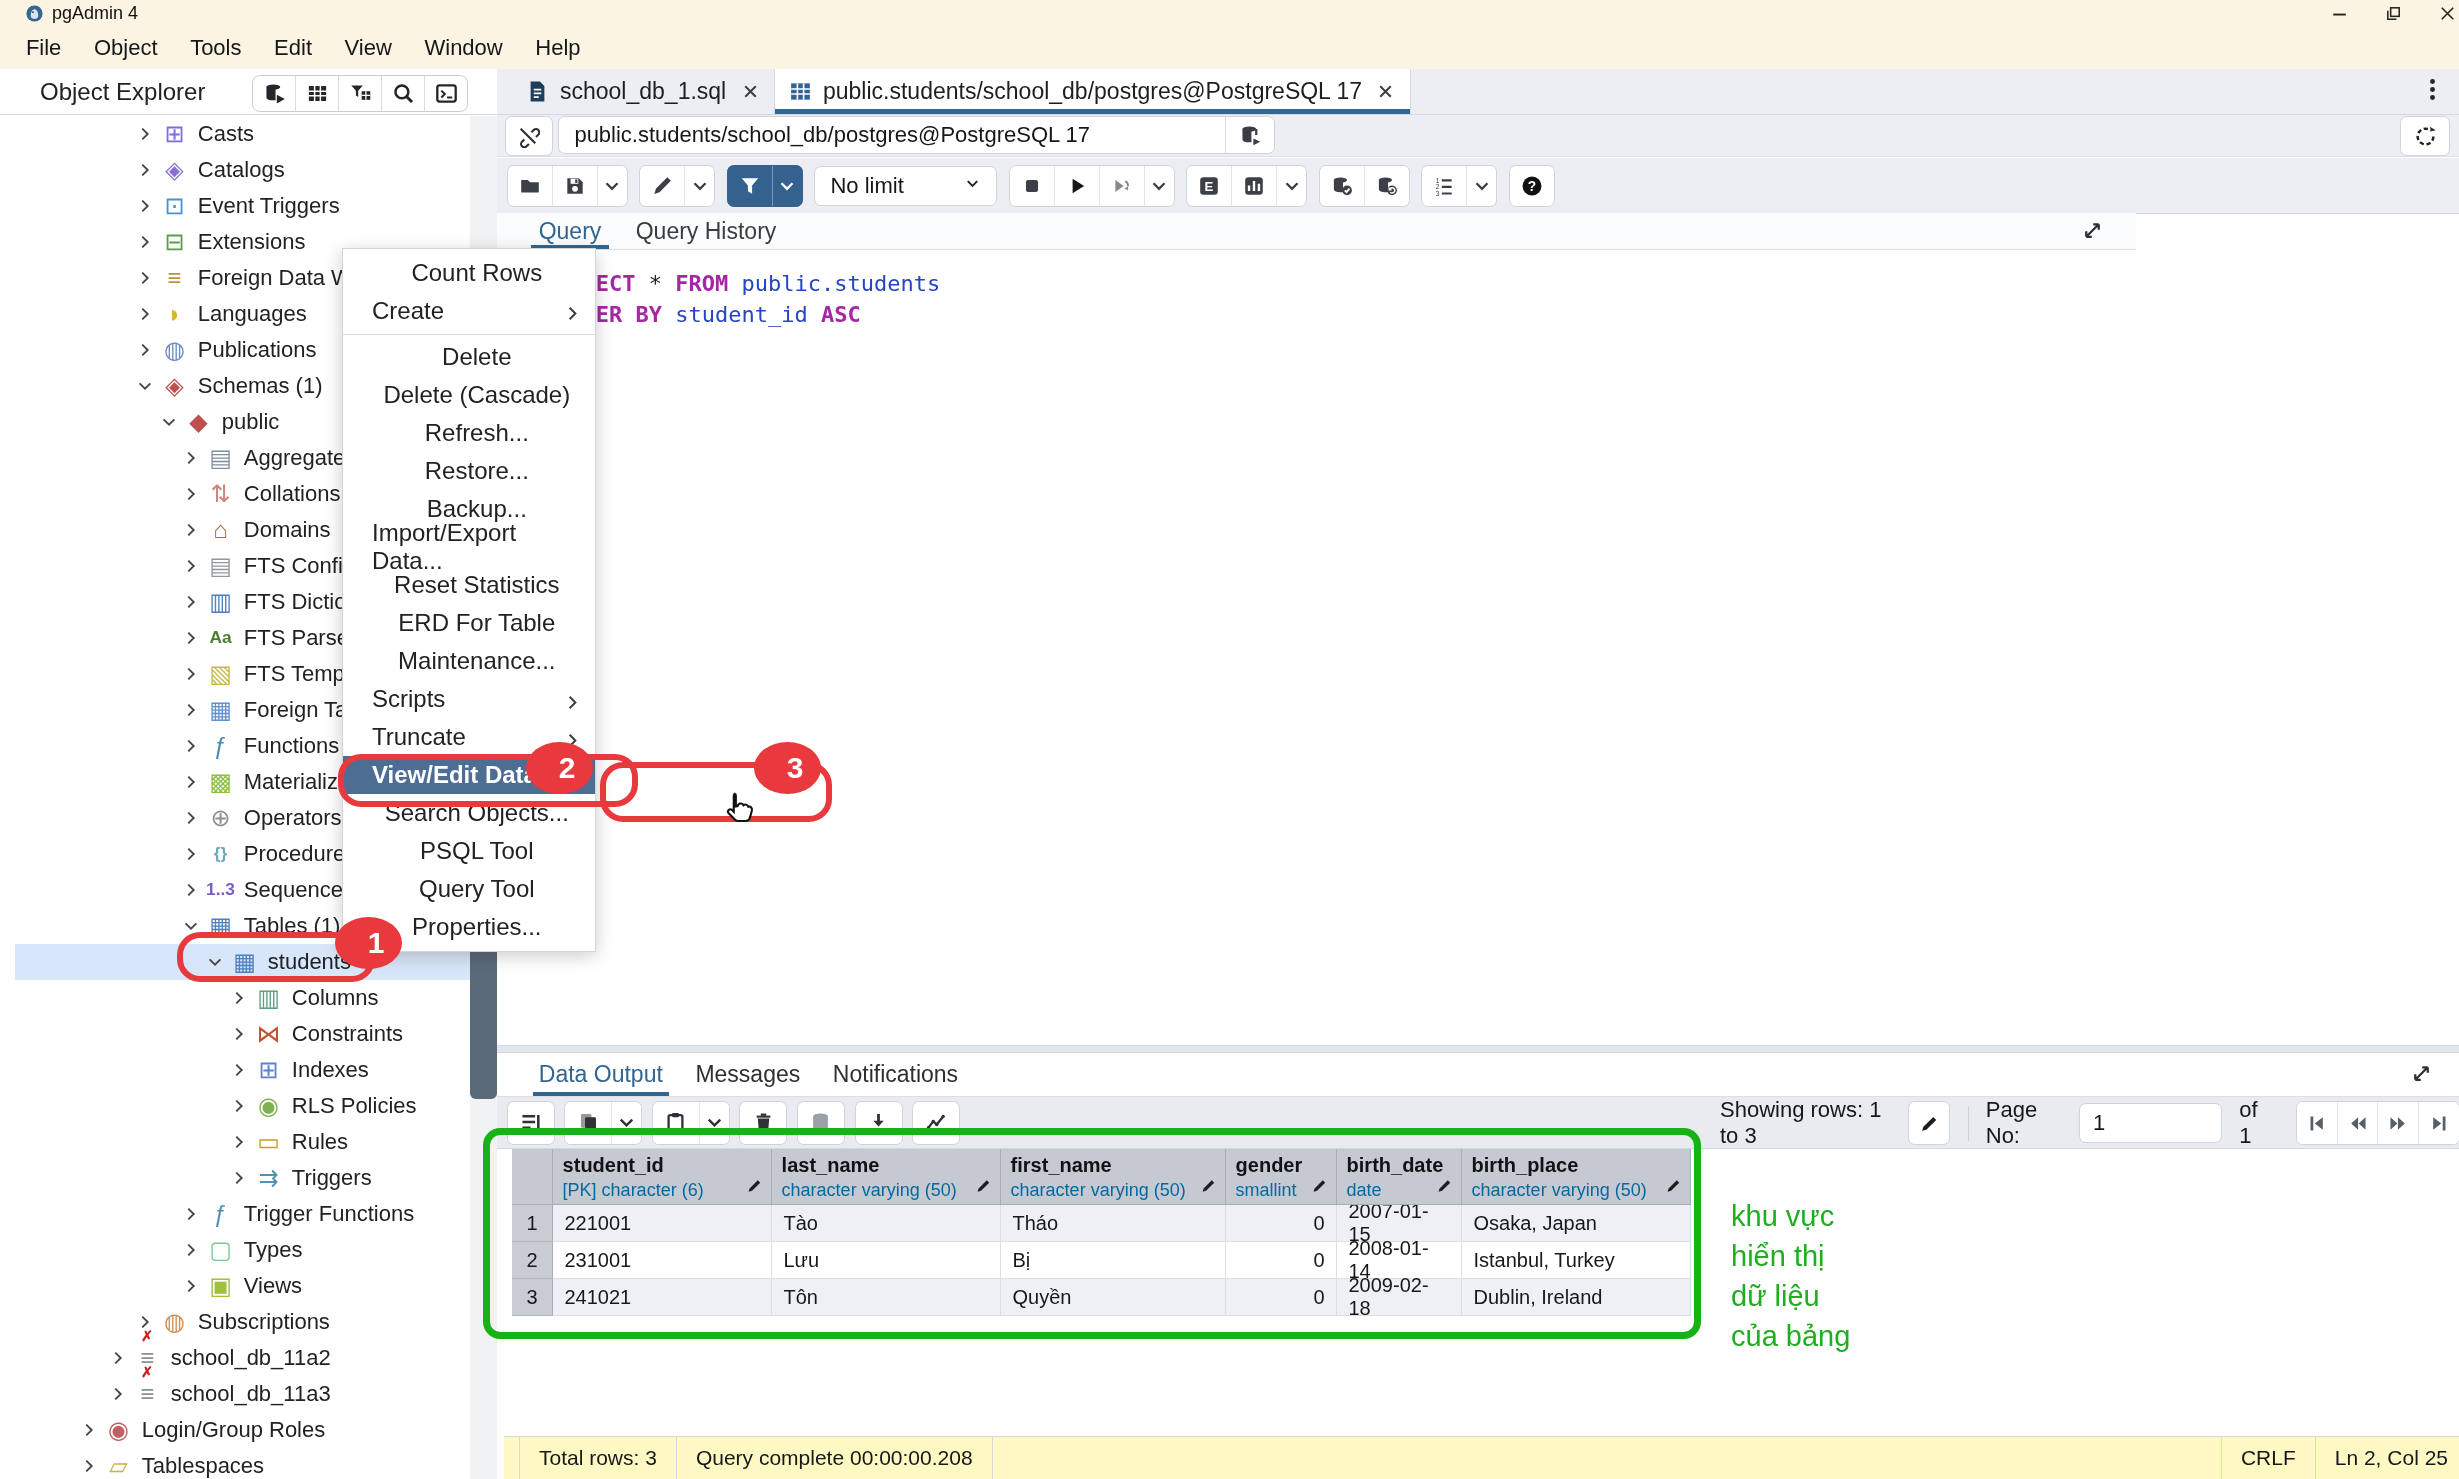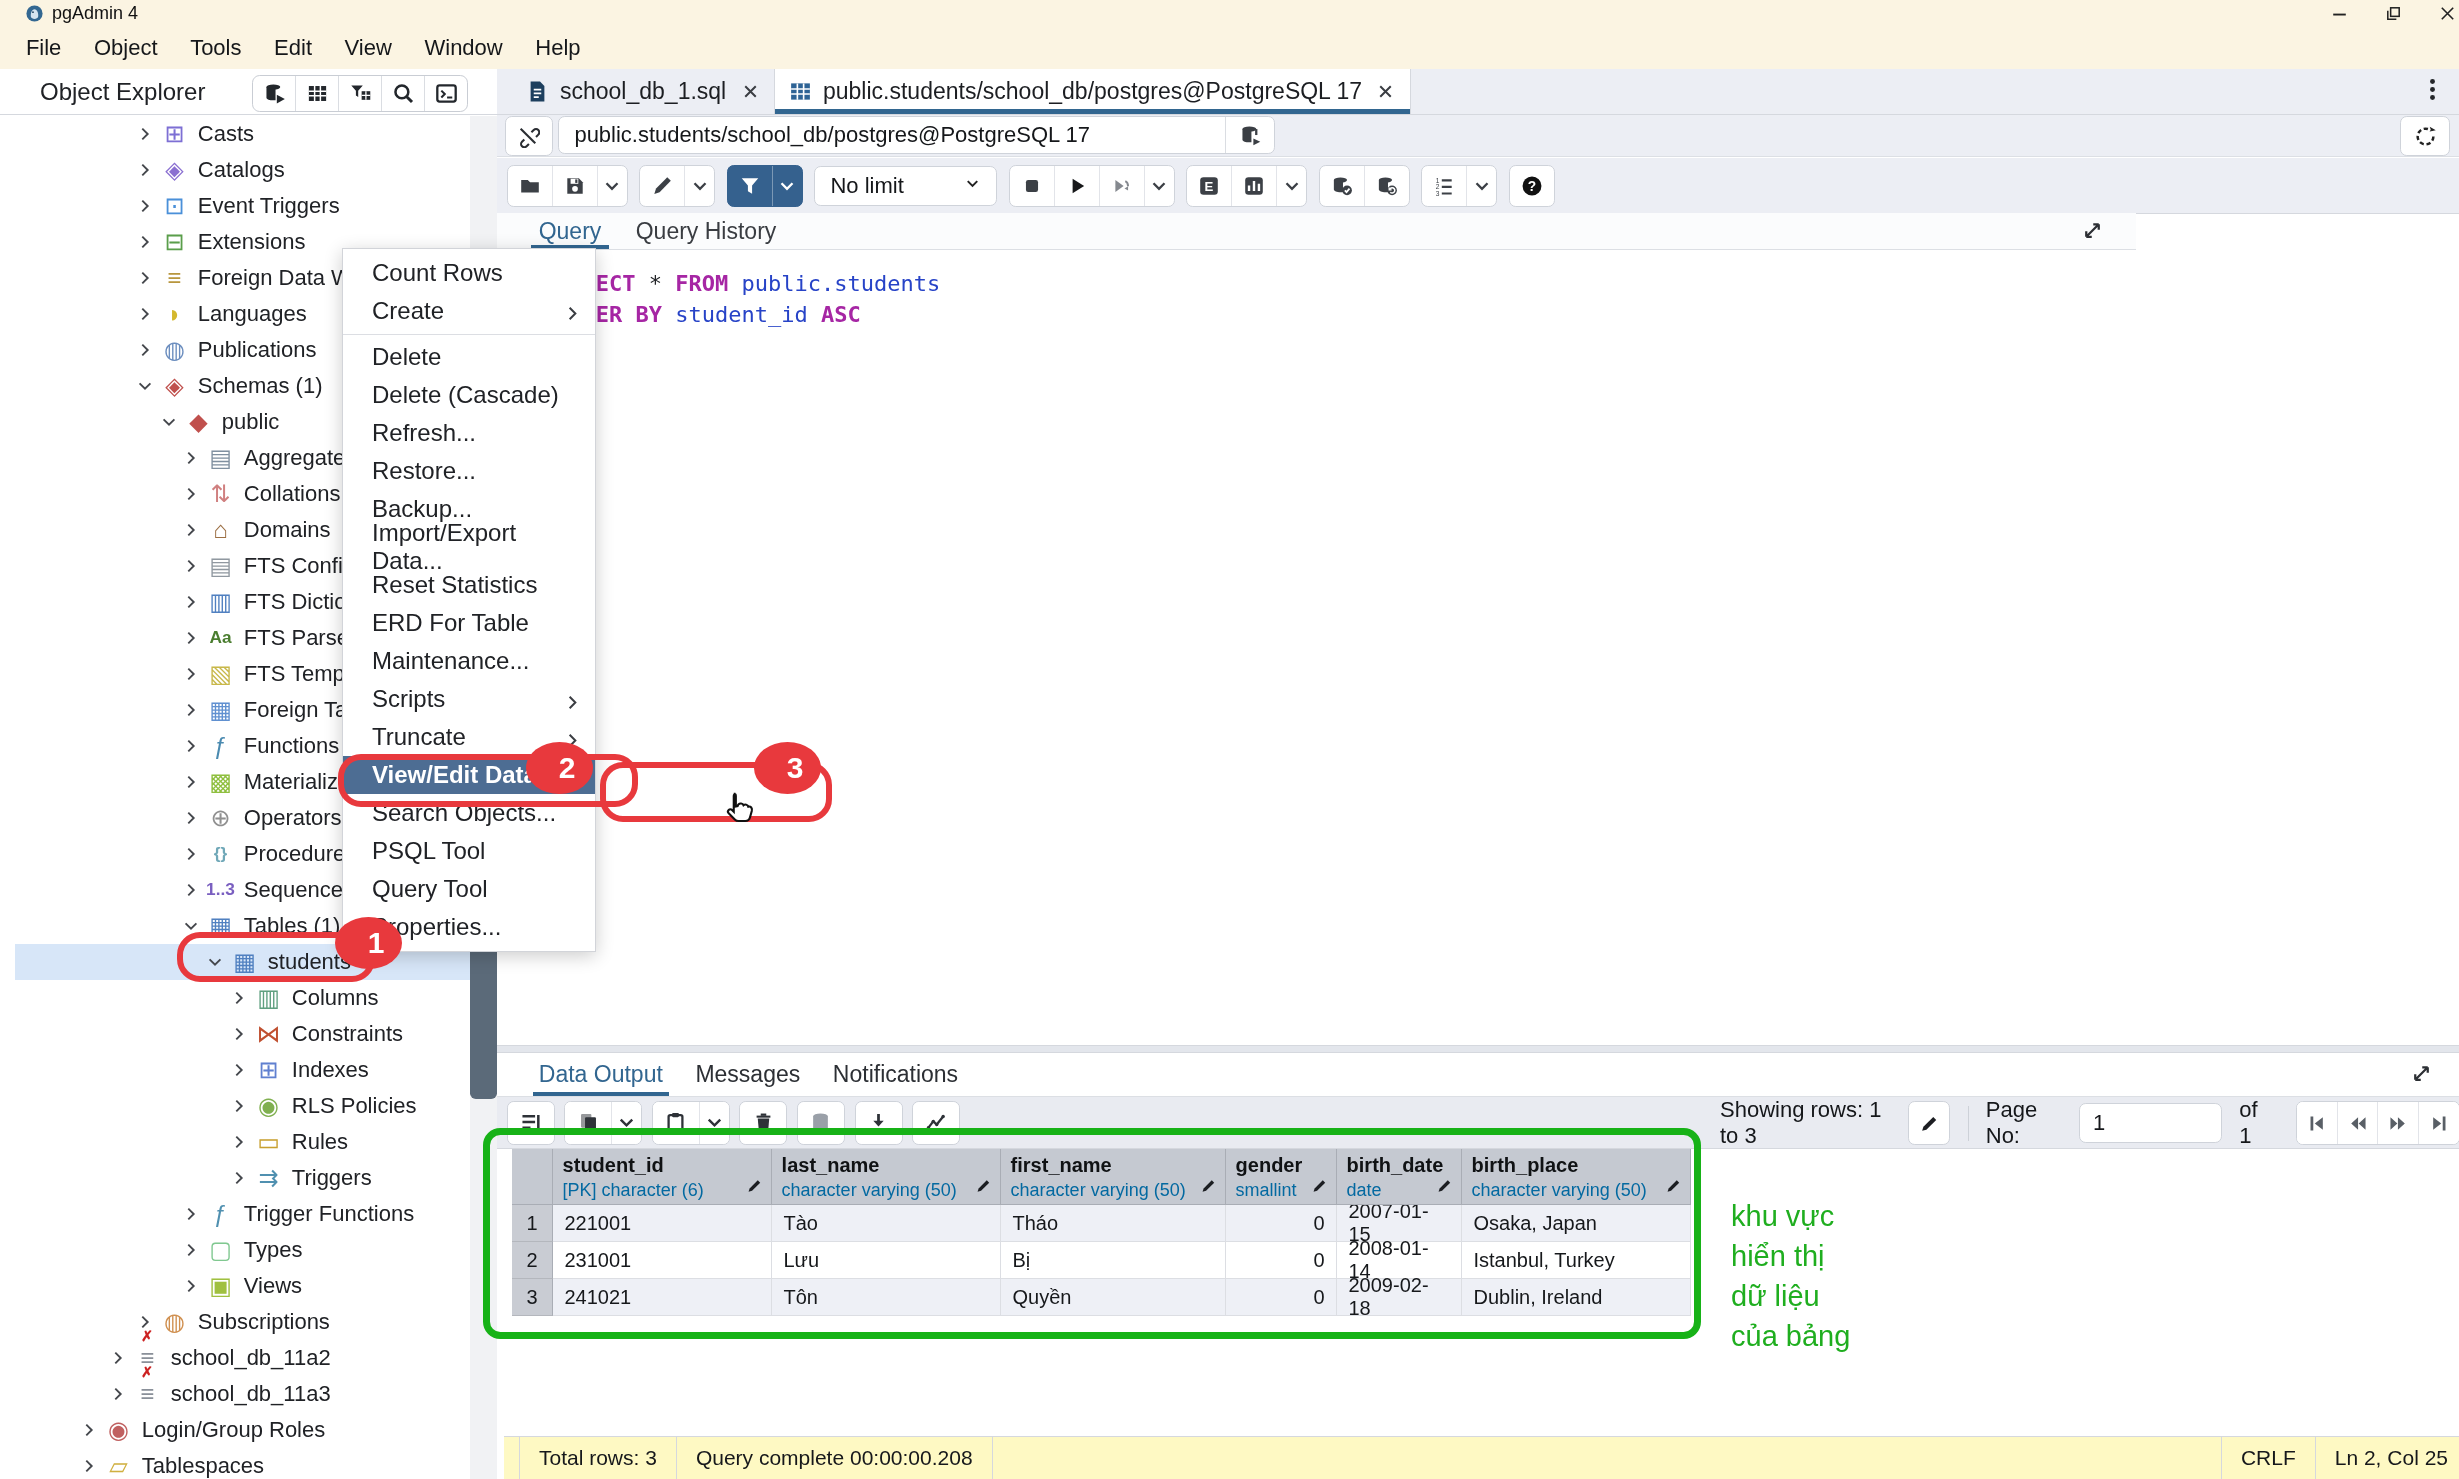--- a/index.html
+++ b/index.html
@@ -116,21 +116,21 @@
   .tchev svg{width:18px;height:18px;}
   .tchev.exp svg{transform:rotate(90deg);}
   .ticon{width:35px;flex:0 0 35px;text-align:center;font-size:24px;line-height:1;}
   .ticon.txt{font-size:17.3px;font-weight:bold;}
   .tlabel{font-size:22px;margin-left:5.8px;color:#202226;}
   .dbx{position:absolute;font-size:14.4px;color:#c22;font-weight:bold;margin-left:-13.4px;margin-top:-17.3px;}
   .sscroll{position:absolute;left:470px;top:116px;width:11.5px;height:1363px;background:#f1f2f4;}
   .sthumb{position:absolute;left:470px;top:940px;width:11.5px;height:159px;background:#5b6a79;border-radius:5.8px;}
   
   .cmenu{background:#fff;border:1px solid #d2d4d9;box-shadow:0 3.8px 17.3px rgba(0,0,0,.2);z-index:50;padding:4.8px 0;box-sizing:border-box;}
-  .citem{height:38px;display:flex;align-items:center;padding:0 13.4px 0 29px;font-size:24px;color:#202226;position:relative;}
+  .citem{height:38px;display:flex;align-items:center;padding:0 13.4px 0 29px;font-size:24px;color:#202226;position:relative;justify-content:center;}
   .citem .sub{margin-left:auto;width:19px;height:19px;color:#3a3d42;}
   .citem.hl{background:#4d6d93;color:#fff;font-weight:bold;}
   .csep{height:1px;background:#dcdee3;margin:3.8px 0;}
   
   .redrect{border:6.7px solid #e8393d;border-radius:23px;z-index:60;box-sizing:border-box;}
   .badge{width:52px;height:52px;border-radius:50%;background:#e8393d;color:#fff;font-size:30px;font-weight:bold;display:flex;align-items:center;justify-content:center;z-index:61;}
   .greenrect{border:7.7px solid #17b217;border-radius:17.3px;z-index:30;box-sizing:border-box;}
   .note{z-index:30;color:#1fae1f;font-size:29px;line-height:40px;margin-top:16px;}
   .hand{z-index:65;width:42px;height:42px;}
 </style>

